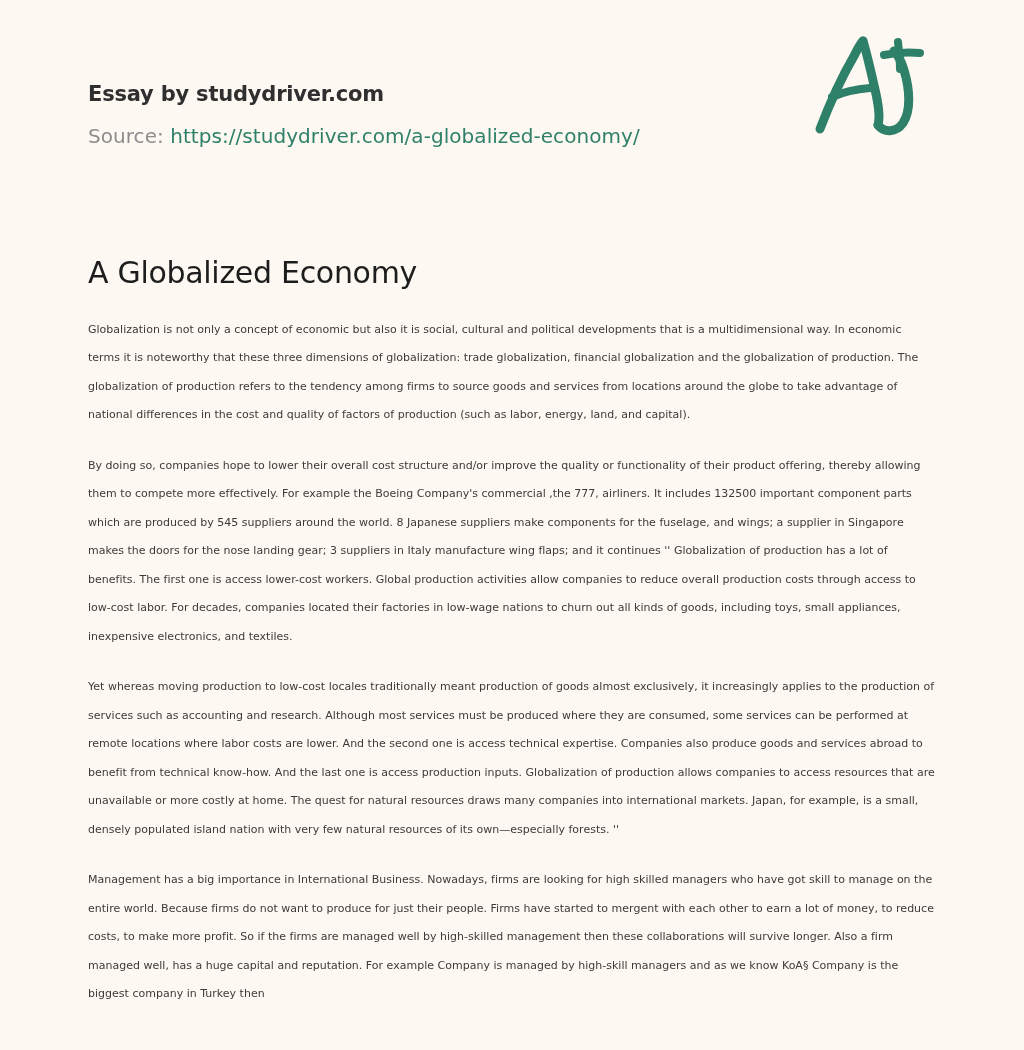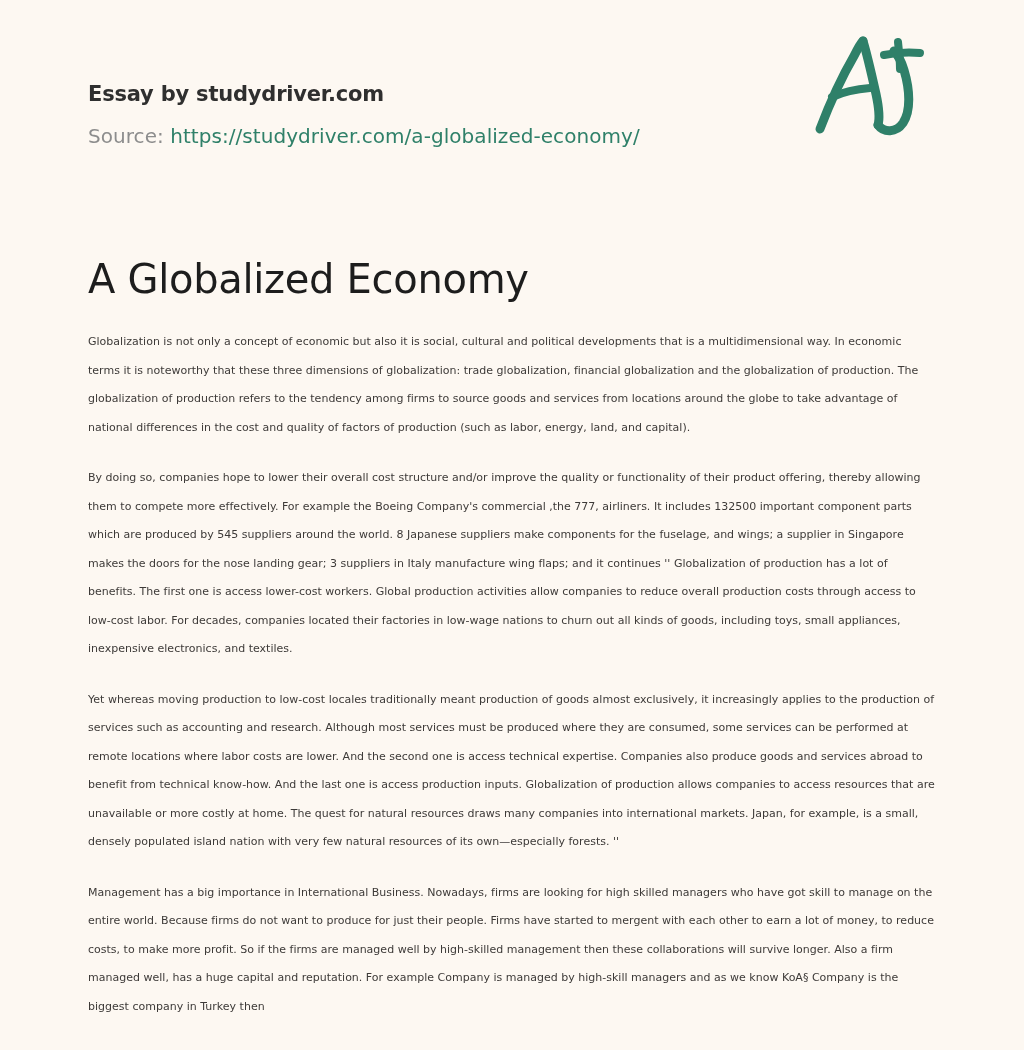--- a/index.html
+++ b/index.html
@@ -71,21 +71,21 @@
   .logo svg {
     display: block;
     width: 120px;
     height: 110px;
   }
 
   
   .title {
     margin: 0;
     padding-top: 82px;
-    font-size: 40px;
+    font-size: 30px;
     font-weight: 400;
     color: #1d1d1d;
     letter-spacing: -0.3px;
     line-height: 1.25;
   }
 
   
   .article {
     margin-top: 24px;
     max-width: 852px;

